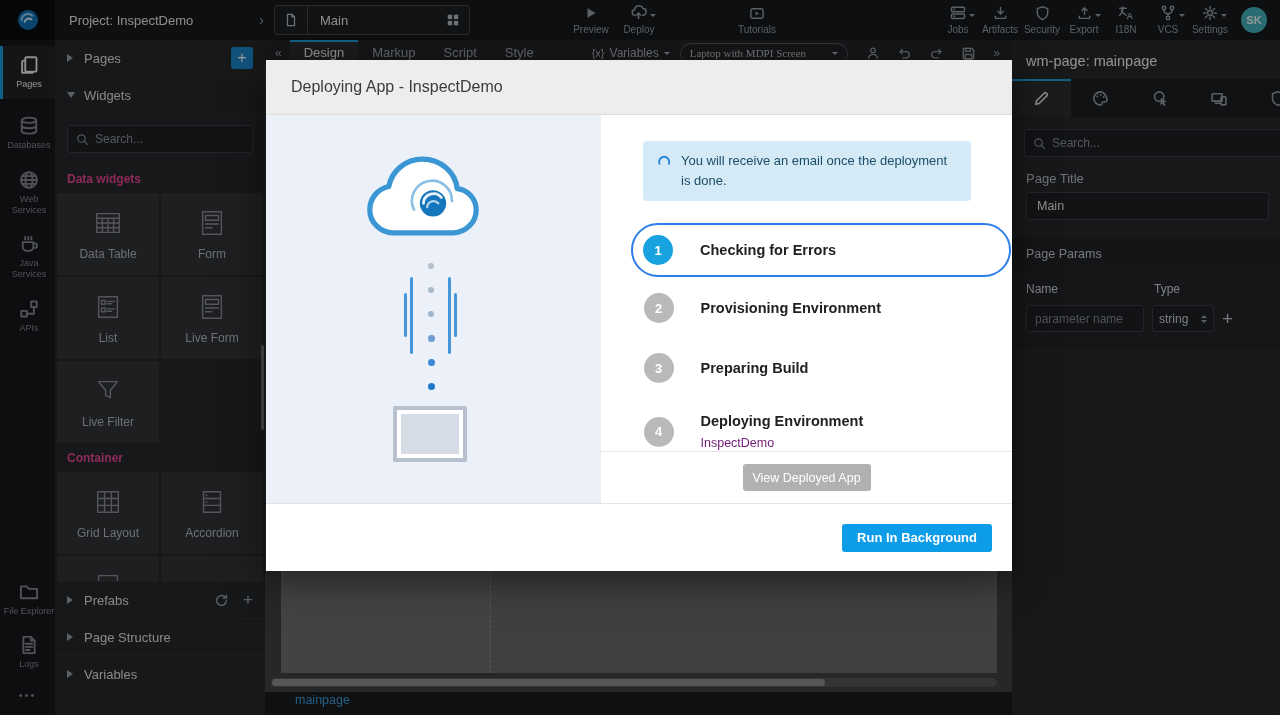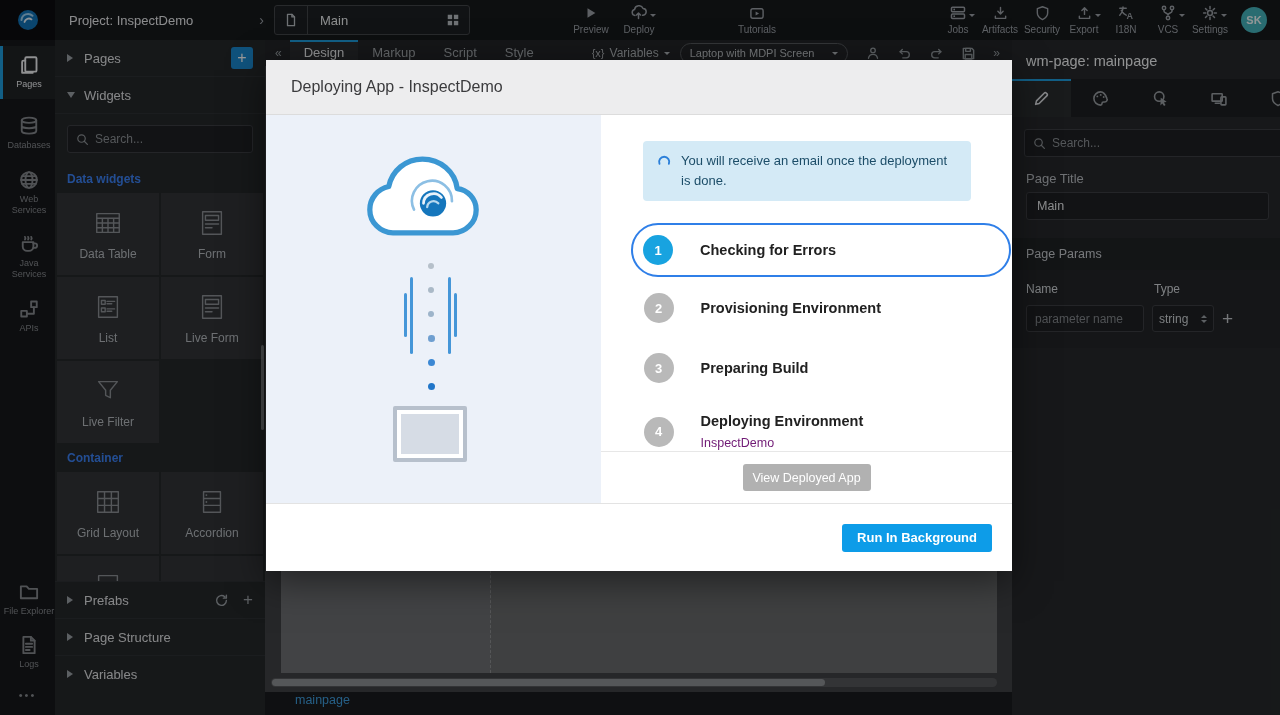--- a/index.html
+++ b/index.html
@@ -33,38 +33,38 @@
   
   .left-panel { position:absolute; top:40px; left:55px; width:210px; bottom:0; background:#26282b; z-index:1; display:flex; flex-direction:column; }
   .lp-row { height:37px; min-height:37px; display:flex; align-items:center; padding:0 12px; font-size:13px; color:#dfe1e3; border-bottom:1px solid #2e3134; gap:9px; cursor:pointer; }
   .lp-row.bt { border-bottom:none; border-top:1px solid #2e3134; }
   .tri-r { width:0; height:0; border:4px solid transparent; border-left:6px solid #9aa0a5; margin-right:-2px; }
   .tri-d { width:0; height:0; border:4px solid transparent; border-top:6px solid #9aa0a5; margin-top:4px; }
   .plus-btn { margin-left:auto; width:22px; height:22px; background:#1c89cf; border-radius:3px; color:#fff; font-size:16px; display:flex; align-items:center; justify-content:center; cursor:pointer; }
   .lp-search { margin:11px 12px; height:28px; background:#1e2023; border:1px solid #3c3f43; border-radius:3px; display:flex; align-items:center; padding:0 8px; gap:6px; color:#8d9196; }
   .lp-search input, .rp-search input { flex:1; background:transparent; border:none; outline:none; color:#cfd3d7; font-size:12px; font-family:inherit; width:100%; }
   .lp-search input::placeholder, .rp-search input::placeholder { color:#8d9196; }
-  .sect-label { padding:8px 12px 7px; font-size:12px; font-weight:bold; color:#3b82f6; }
+  .sect-label { padding:8px 12px 7px; font-size:12px; font-weight:bold; color:#ec4899; }
   .wgrid { display:grid; grid-template-columns:1fr 1fr; gap:2px; margin:0 2px; }
   .tile { background:#323538; height:82px; display:flex; flex-direction:column; align-items:center; justify-content:center; gap:9px; color:#8c9095; cursor:pointer; }
   .tile .tlbl { font-size:12px; color:#b6babf; }
   .wgrid.clip { height:25px; overflow:hidden; margin-top:2px; }
   .wgrid.clip .tile { justify-content:flex-start; padding-top:14px; }
   .lp-scrollbar { position:absolute; right:1px; top:305px; width:3px; height:85px; background:#b9bdc1; opacity:.55; border-radius:2px; }
 
   
   .canvas { position:absolute; top:40px; left:265px; width:747px; bottom:0; background:#404245; z-index:1; }
   .cv-toolbar { position:absolute; top:0; left:0; right:0; height:26px; background:#232528; display:flex; align-items:center; }
   .collapse-g { color:#9aa0a5; font-size:12px; padding:0 8px 0 10px; }
   .cv-tab { height:26px; display:flex; align-items:flex-start; padding:5px 14px 0; font-size:13px; color:#a6abaf; cursor:pointer; }
   .cv-tab.active { color:#f0f2f4; border-top:2px solid #1e9fe0; background:#2c2e31; padding-top:3px; }
   .cv-vars { margin-left:44px; display:flex; align-items:center; gap:5px; font-size:12px; color:#b5b9bd; }
   .cv-vars .fx { font-size:11px; }
   .dn { width:0;height:0;border:3.5px solid transparent;border-top-color:#b5b9bd;margin-top:4px; }
-  .device-dd { margin-left:10px; width:168px; height:21px; border:1px solid #56595d; border-radius:11px; display:flex; align-items:center; padding:0 9px; font-size:11px; color:#c2c6ca; gap:6px; }
+  .device-dd { margin-left:10px; width:168px; height:21px; border:1px solid #56595d; border-radius:11px; display:flex; align-items:center; padding:0 9px; font-size:11px; color:#c2c6ca; gap:6px;font-family:Liberation Serif, serif; }
   .device-dd .ddl { flex:1; white-space:nowrap; overflow:hidden; }
   .cv-icons { margin-left:auto; display:flex; align-items:center; gap:17px; padding-right:12px; color:#9aa0a5; }
   .cv-page { position:absolute; left:16px; top:26px; width:716px; height:607px; background:#6f7173; }
   .cv-page .dash { position:absolute; left:209px; top:0; bottom:0; border-left:1px dashed #8e9092; }
   .cv-page .right-part { position:absolute; left:210px; right:0; top:0; bottom:0; background:#696b6d; }
   .cv-hscroll { position:absolute; left:6px; top:638px; width:726px; height:9px; background:#56585b; border-radius:5px; }
   .cv-hscroll .thumb { position:absolute; left:1px; top:1px; width:553px; height:7px; background:#8e9194; border-radius:4px; }
   .cv-bottom { position:absolute; left:0; right:0; top:652px; bottom:0; background:#1a1c1f; }
   .cv-pagename2 { position:absolute; left:30px; bottom:8px; font-size:12.5px; color:#3f9fe0; }
 

